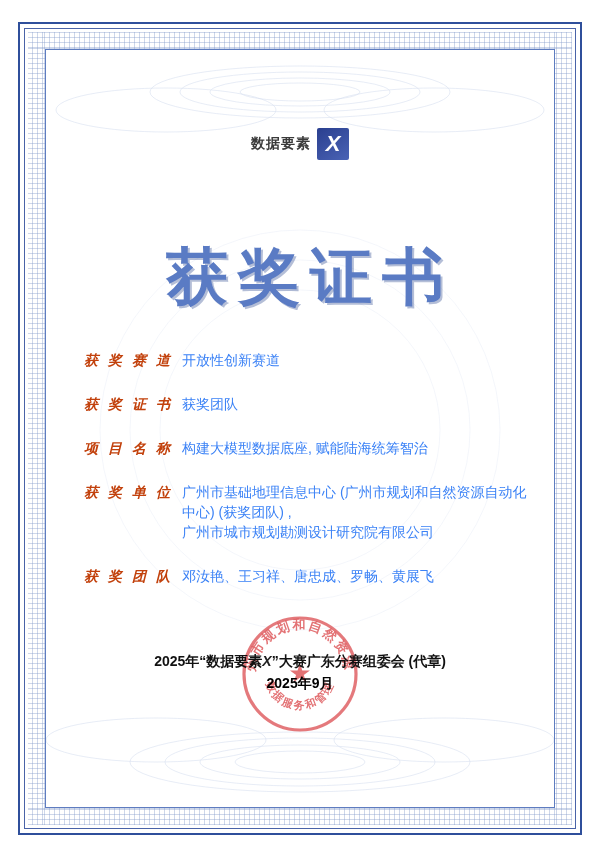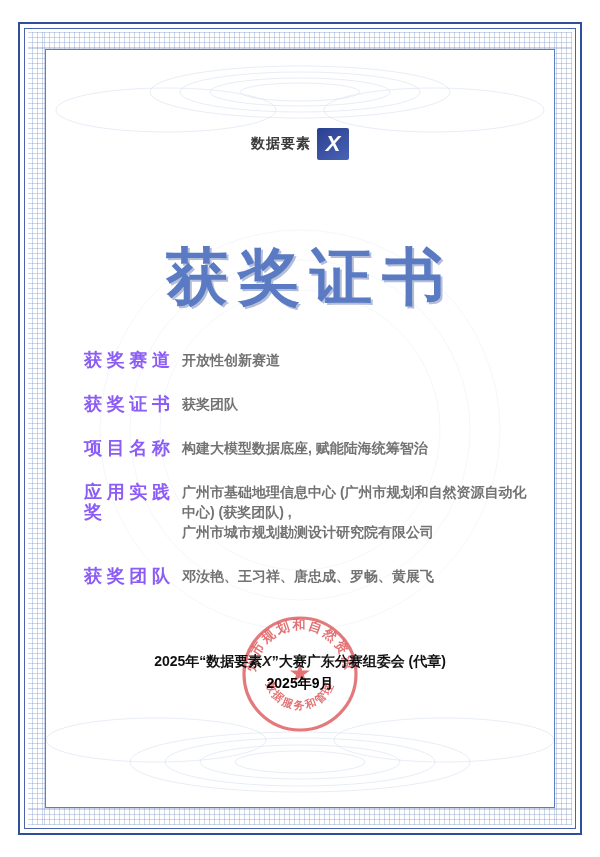--- a/index.html
+++ b/index.html
@@ -167,31 +167,32 @@
   .field-row {
     display: flex;
     align-items: flex-start;
     margin-bottom: 24px;
   }
   .field-label {
     width: 86px;
     flex: 0 0 86px;
     text-align: justify;
     text-align-last: justify;
-    font-size: 18px;
-    color: #8b5cf6;
+    font-size: 14px;
+    color: #c2410c;
     font-weight: bold;
     line-height: 20px;
     padding-right: 2px;
+    font-style: italic;
   }
   .field-value {
     flex: 1;
     font-size: 14px;
-    color: #737373;
-    font-weight: bold;
+    color: #3b82f6;
+    font-weight: normal;
     line-height: 20px;
     padding-left: 10px;
   }
   .field-value .line2 { display: block; }
 
   
   .signature {
     position: absolute;
     top: 600px;
     left: 0;
@@ -285,21 +286,21 @@
         <div class="field-label">获奖证书</div>
         <div class="field-value">获奖团队</div>
       </div>
 
       <div class="field-row">
         <div class="field-label">项目名称</div>
         <div class="field-value">构建大模型数据底座, 赋能陆海统筹智治</div>
       </div>
 
       <div class="field-row">
-        <div class="field-label">应用实践奖</div>
+        <div class="field-label">获奖单位</div>
         <div class="field-value">
           <span>广州市基础地理信息中心 (广州市规划和自然资源自动化中心) (获奖团队) ,</span>
           <span class="line2">广州市城市规划勘测设计研究院有限公司</span>
         </div>
       </div>
 
       <div class="field-row">
         <div class="field-label">获奖团队</div>
         <div class="field-value">邓汝艳、王习祥、唐忠成、罗畅、黄展飞</div>
       </div>

